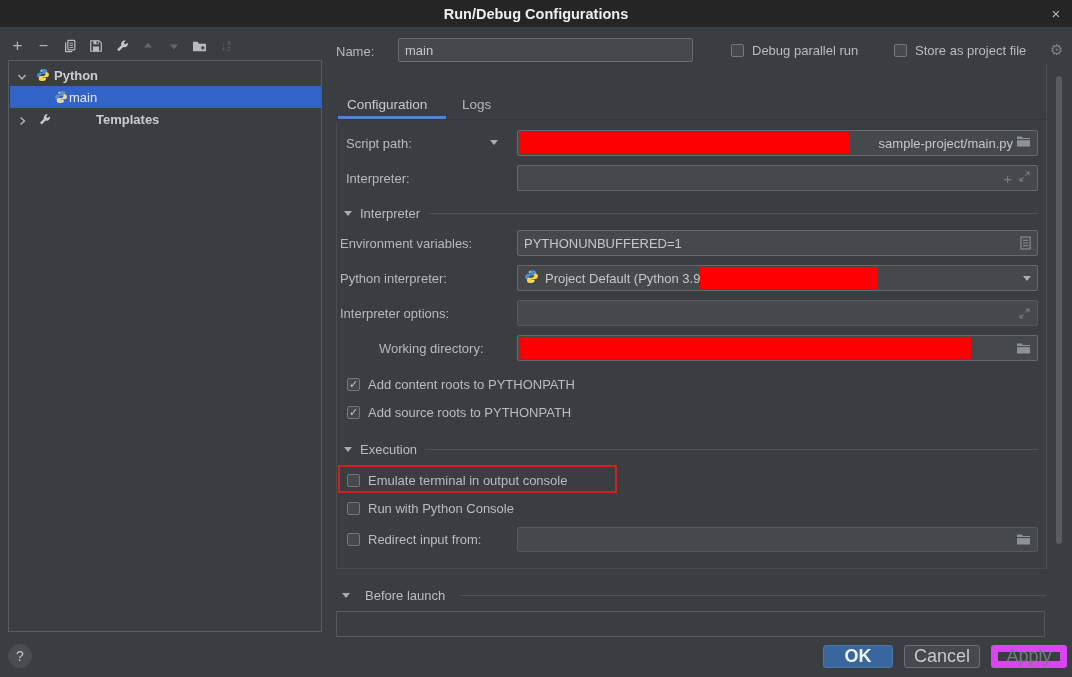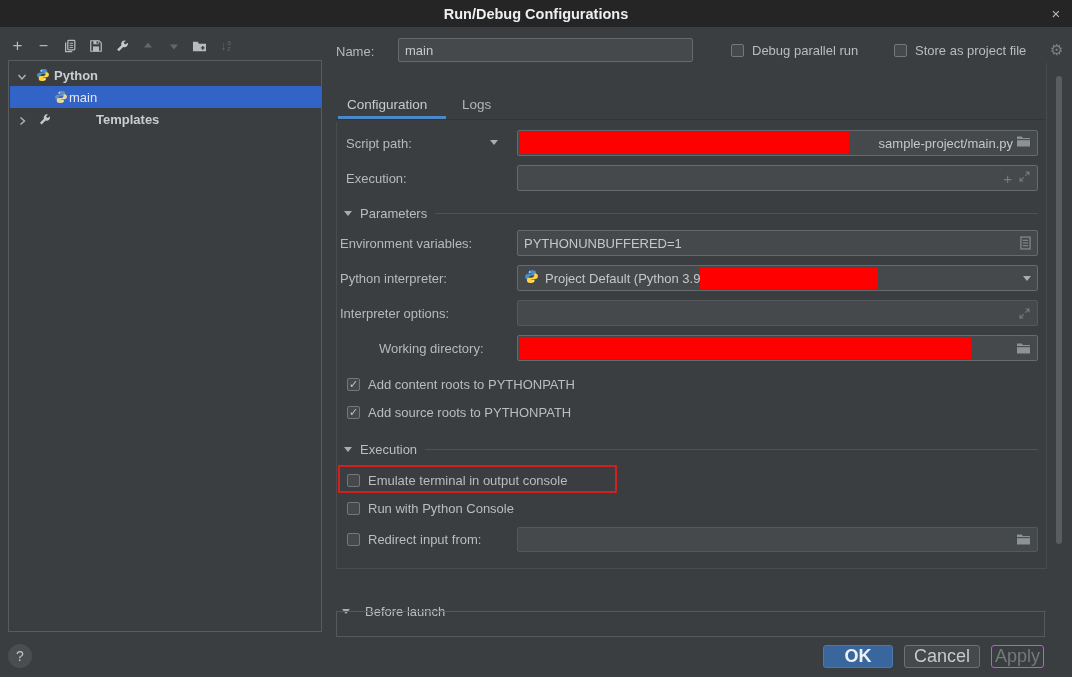--- a/index.html
+++ b/index.html
@@ -62,21 +62,21 @@
   .scroll-thumb { position:absolute; width:6px; background:#5a5d5f; border-radius:3px; }
 
   .blaunch-box { position:absolute; left:336px; top:611px; width:709px; height:26px;
     border:1px solid #55595b; }
 
   .btn { position:absolute; height:23px; border-radius:3px; font-size:18px;
     display:flex; align-items:center; justify-content:center; cursor:pointer; }
   .btn-ok { left:823px; top:645px; width:70px; background:#39669d; border:1px solid #4878ad;
     color:#eef1f3; font-weight:bold; }
   .btn-cancel { left:904px; top:645px; width:76px; background:#46494b; border:1px solid #6b7073; color:#c6cacc; }
-  .btn-apply { left:991px; top:645px; width:53px; background:transparent; border:1px solid #d946ef; color:#76797b; }
+  .btn-apply { left:991px; top:645px; width:76px; background:transparent; border:7px solid #d946ef; color:#76797b; }
   .help-btn { position:absolute; left:8px; top:644px; width:24px; height:24px; border-radius:50%;
     background:#4a4e50; color:#c0c4c6; font-size:14px; display:flex; align-items:center; justify-content:center; }
 
   .gear { position:absolute; font-size:15px; color:#7e8284; }
   .icon-dim { color:#797d7f; }
 </style>
 </head>
 <body>
 
 <div class="dialog">
@@ -209,35 +209,35 @@
       <span>
         <svg width="15" height="13" viewBox="0 0 16 14">
             <path fill="#8d9294" d="M1 1.5h5l1.4 1.8H15v9.2H1z"></path>
             <path stroke="#3b3e40" stroke-width="1" d="M1 5h14" fill="none"></path>
           </svg>
       </span>
     </span>
   </div>
   <div class="redact" style="left:519px; top:132px; width:330px; height:22px;"></div>
 
-  <span class="lbl" style="left:346px; top:171px;">Execution:</span>
+  <span class="lbl" style="left:346px; top:171px;">Interpreter:</span>
   <div class="field" style="left:517px; top:165px; width:521px; height:26px;">
     <span class="ficon">
       <span class="icon-dim" style="font-size:15px;">+</span>
       <span>
         <svg width="13" height="13" viewBox="0 0 16 16" fill="none" stroke="#797d7f" stroke-width="1.3">
             <path d="M9.5 2.5h4v4M13.5 2.5L9 7M6.5 13.5h-4v-4M2.5 13.5L7 9"></path>
           </svg>
       </span>
     </span>
   </div>
 
   <div class="sect" style="left:344px; top:206px; width:694px;">
     <span class="tri"></span>
-    <span class="s-lbl">Parameters</span>
+    <span class="s-lbl">Interpreter</span>
     <span class="s-line"></span>
   </div>
 
   <span class="lbl" style="left:340px; top:236px;">Environment variables:</span>
   <div class="field" style="left:517px; top:230px; width:521px; height:26px;">
     <span>PYTHONUNBUFFERED=1</span>
     <span class="ficon">
       <svg width="11" height="14" viewBox="0 0 12 15">
           <rect x="1" y="1" width="10" height="13" fill="none" stroke="#8d9294" stroke-width="1.2"></rect>
           <path stroke="#8d9294" stroke-width="1.1" d="M3 4.5h6M3 7.5h6M3 10.5h6"></path>
@@ -315,21 +315,21 @@
   </div>
   <div class="field" style="left:517px; top:527px; width:521px; height:25px; border-color:#55595c;">
     <span class="ficon">
       <svg width="15" height="13" viewBox="0 0 16 14">
           <path fill="#8d9294" d="M1 1.5h5l1.4 1.8H15v9.2H1z"></path>
           <path stroke="#3b3e40" stroke-width="1" d="M1 5h14" fill="none"></path>
         </svg>
     </span>
   </div>
 
-  <div class="sect" style="left:342px; top:604px; width:704px;gap:15px;">
+  <div class="sect" style="left:342px; top:588px; width:704px;gap:15px;">
     <span class="tri"></span>
     <span class="s-lbl">Before launch</span>
     <span class="s-line"></span>
   </div>
   <div class="blaunch-box"></div>
 
   <div class="help-btn">
       <span>?</span>
     </div>
   <div class="btn btn-ok">OK</div>

